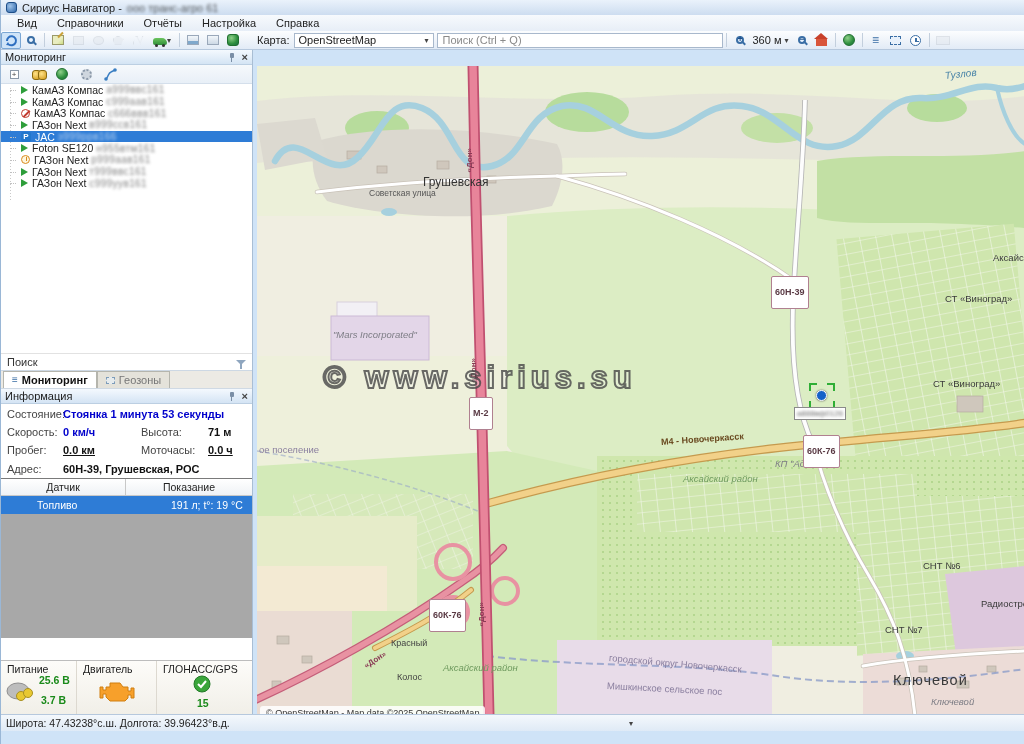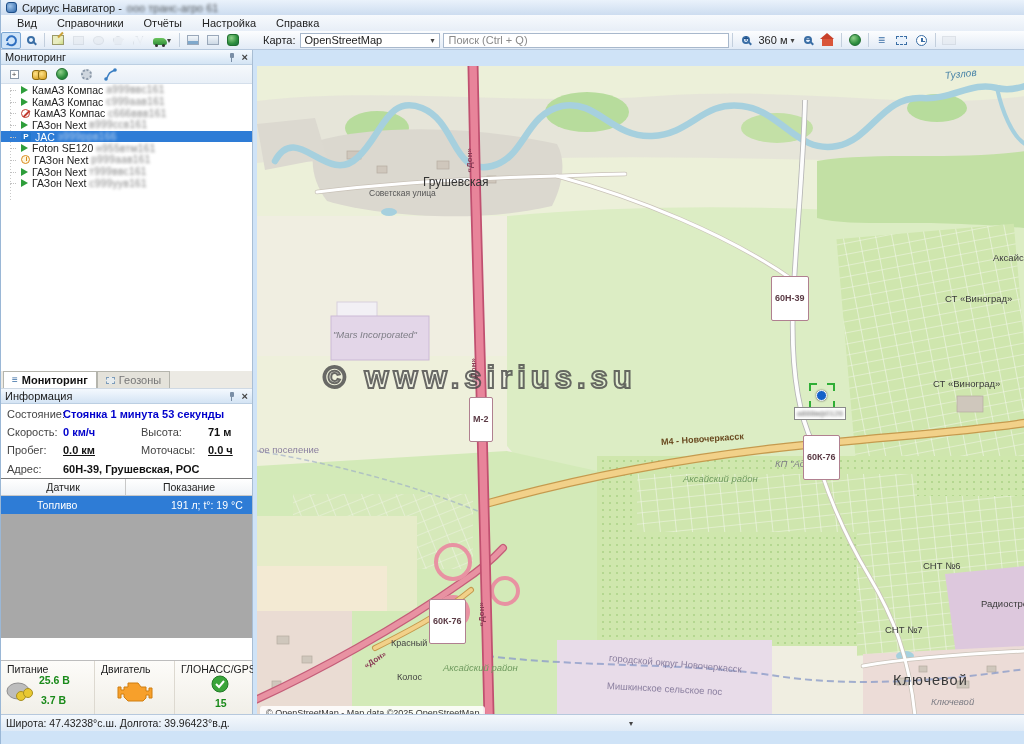--- a/index.html
+++ b/index.html
@@ -18,21 +18,21 @@
     background:linear-gradient(#f7fafd,#e7eef7);display:flex;align-items:center;
     font-size:11px;color:#222;padding-left:6px;}
   .menu-item{padding:0 10px;cursor:default;}
   .toolbar{position:absolute;top:31px;left:0;right:0;height:19px;
     background:linear-gradient(#fcfdfe,#e2ebf6);border-bottom:1px solid #b6c8dd;
     display:flex;align-items:center;font-size:11px;color:#222;}
   .tbico{width:20px;height:17px;display:flex;align-items:center;justify-content:center;flex:0 0 auto;}
   .tbico.pressed{border:1px solid #7ba7d4;background:#cfe4f8;border-radius:2px;}
   .tbico.dim{opacity:.35;}
   .tbsep{width:1px;height:14px;background:#c3cfdd;margin:0 3px;flex:0 0 auto;}
-  .tb-label{margin:0 4px 0 20px;text-align:right;}
+  .tb-label{margin:0 4px 0 14px;text-align:right;}
   .map-select{width:140px;height:15px;background:#fff;border:1px solid #a8b8cc;
     display:flex;align-items:center;justify-content:space-between;padding:0 4px;font-size:11px;}
   .search-box{width:286px;height:15px;background:#fff;border:1px solid #a8b8cc;
     display:flex;align-items:center;padding:0 5px;margin-left:3px;}
   .search-box .ph{color:#8a8a8a;font-size:11px;}
   .caret{font-size:8px;color:#444;}
   .zoomlvl{display:flex;align-items:center;gap:3px;padding:0 3px;justify-content:flex-end;}
   
   .ico-mag{position:relative;width:8px;height:8px;border:2px solid #3a6ea5;border-radius:50%;display:inline-block;background:#eaf4ff;}
   .ico-mag::after{content:"";position:absolute;width:5px;height:2px;background:#3a6ea5;right:-4px;bottom:-2px;transform:rotate(45deg);}
@@ -104,21 +104,21 @@
   .sensor{position:absolute;top:428px;left:0;right:0;height:160px;background:#a8a8a8;border-top:1px solid #7a7a7a;}
   .sensor-hd{display:flex;height:17px;background:linear-gradient(#ffffff,#eff2f6);border-bottom:1px solid #c8c8c8;font-size:10.5px;color:#222;}
   .sensor-hd div{display:flex;align-items:center;justify-content:center;}
   .sensor-hd .c1{width:125px;border-right:1px solid #c8c8c8;}
   .sensor-hd .c2{flex:1;}
   .sensor-row{display:flex;height:18px;background:#2e7cd6;color:#fff;font-size:10.5px;align-items:center;padding-left:31px;}
   .sensor-row .c1{width:125px;padding-left:5px;}
   .sensor-row .c2{flex:1;padding-left:14px;}
   .gauges{position:absolute;top:610px;left:0;right:0;height:54px;background:linear-gradient(#fdfcf9,#f1efe8);border-top:1px solid #bdbdbd;display:flex;font-size:10.5px;color:#222;}
   .gauge{position:relative;height:100%;border-right:1px solid #ddd9d0;}
-  .g1{width:94px;} .g2{width:80px;} .g3{flex:1;border-right:none;}
+  .g1{width:76px;} .g2{width:80px;} .g3{flex:1;border-right:none;}
   .gtitle{position:absolute;top:2px;left:6px;}
   .gval{position:absolute;color:#1a8a1a;font-weight:bold;}
   
   .statusbar{position:absolute;top:714px;left:0;right:0;height:17px;background:linear-gradient(#f4f8fc,#dfeaf6);
     border-top:1px solid #b6c8dd;font-size:10.5px;color:#222;display:flex;align-items:center;padding-left:5px;}
   .statusbar .caret{position:absolute;left:628px;}
   
   .maptabbar{position:absolute;top:48px;left:256px;right:0;height:18px;background:#e7e4db;border-bottom:1px solid #9a9a92;}
   .maptab{position:absolute;left:5px;top:1px;height:17px;background:#fdfdfb;border:1px solid #8f8f87;border-bottom:none;
     padding:0 12px 0 16px;font-size:11px;display:flex;align-items:center;clip-path:polygon(9px 0,100% 0,100% 100%,0 100%);}
@@ -132,21 +132,21 @@
   .water{font-size:10px;font-style:italic;color:#4a84a8;}
   .poi{font-size:9.5px;font-style:italic;color:#7d7d85;}
   .admin{font-size:9.5px;color:#8a7f9f;}
   .admin-green{font-size:9.5px;font-style:italic;color:#6f9b5f;}
   .place{font-size:9.5px;color:#3a3a3a;}
   .place-sm{font-size:9px;color:#444;}
   .place-big{font-size:14.5px;color:#3a3a3a;letter-spacing:1px;}
   .road{font-size:9px;color:#6a4a20;font-weight:bold;}
   .don{font-size:8px;color:#8a3b55;font-weight:bold;}
   .shield{position:absolute;background:#fff;border:1px solid #b08090;border-radius:2px;color:#5a3a44;
-    font-size:9px;padding:16px 3px;line-height:11px;font-weight:bold;}
+    font-size:9px;padding:10px 3px;line-height:11px;font-weight:bold;}
   .watermark{position:absolute;left:66px;top:294px;font-size:31px;font-weight:bold;letter-spacing:5px;
     color:rgba(250,250,250,.25);-webkit-text-stroke:2px rgba(70,70,70,.8);}
   .marker{position:absolute;left:552px;top:317px;width:26px;height:26px;}
   .marker .br{position:absolute;width:8px;height:8px;border:2.5px solid #2fae35;}
   .br.tl{left:0;top:0;border-right:none;border-bottom:none;}
   .br.tr{right:0;top:0;border-left:none;border-bottom:none;}
   .br.bl{left:0;bottom:0;border-right:none;border-top:none;}
   .br.brr{right:0;bottom:0;border-left:none;border-top:none;}
   .marker .dot{position:absolute;left:7px;top:7px;width:11px;height:11px;border-radius:50%;background:#1560c8;border:1.5px solid #fff;box-shadow:0 0 2px #555;}
   .marker-label{position:absolute;left:537px;top:341px;width:52px;height:13px;background:#fff;border:1px solid #8a8a8a;
@@ -323,20 +323,24 @@
           <span class="st st-moving"></span>
           <span class="vname">ГАЗон Next</span>
           <span class="vplate blurred">т999ввс161</span>
         </div>
         <div class="vrow">
           <span class="st st-moving"></span>
           <span class="vname">ГАЗон Next</span>
           <span class="vplate blurred">с999уув161</span>
         </div>
       </div>
+    <div class="searchrow">
+      <span>Поиск</span>
+      <span class="ico-funnel"></span>
+    </div>
     <div class="ptabs">
       <div class="ptab active">
         <span class="ico-list" style="font-size:10px">≡</span>
         <span>Мониторинг</span>
       </div>
       <div class="ptab">
         <span class="ico-geozone" style="width:9px;height:7px;opacity:.6"></span>
         <span>Геозоны</span>
       </div>
     </div>

